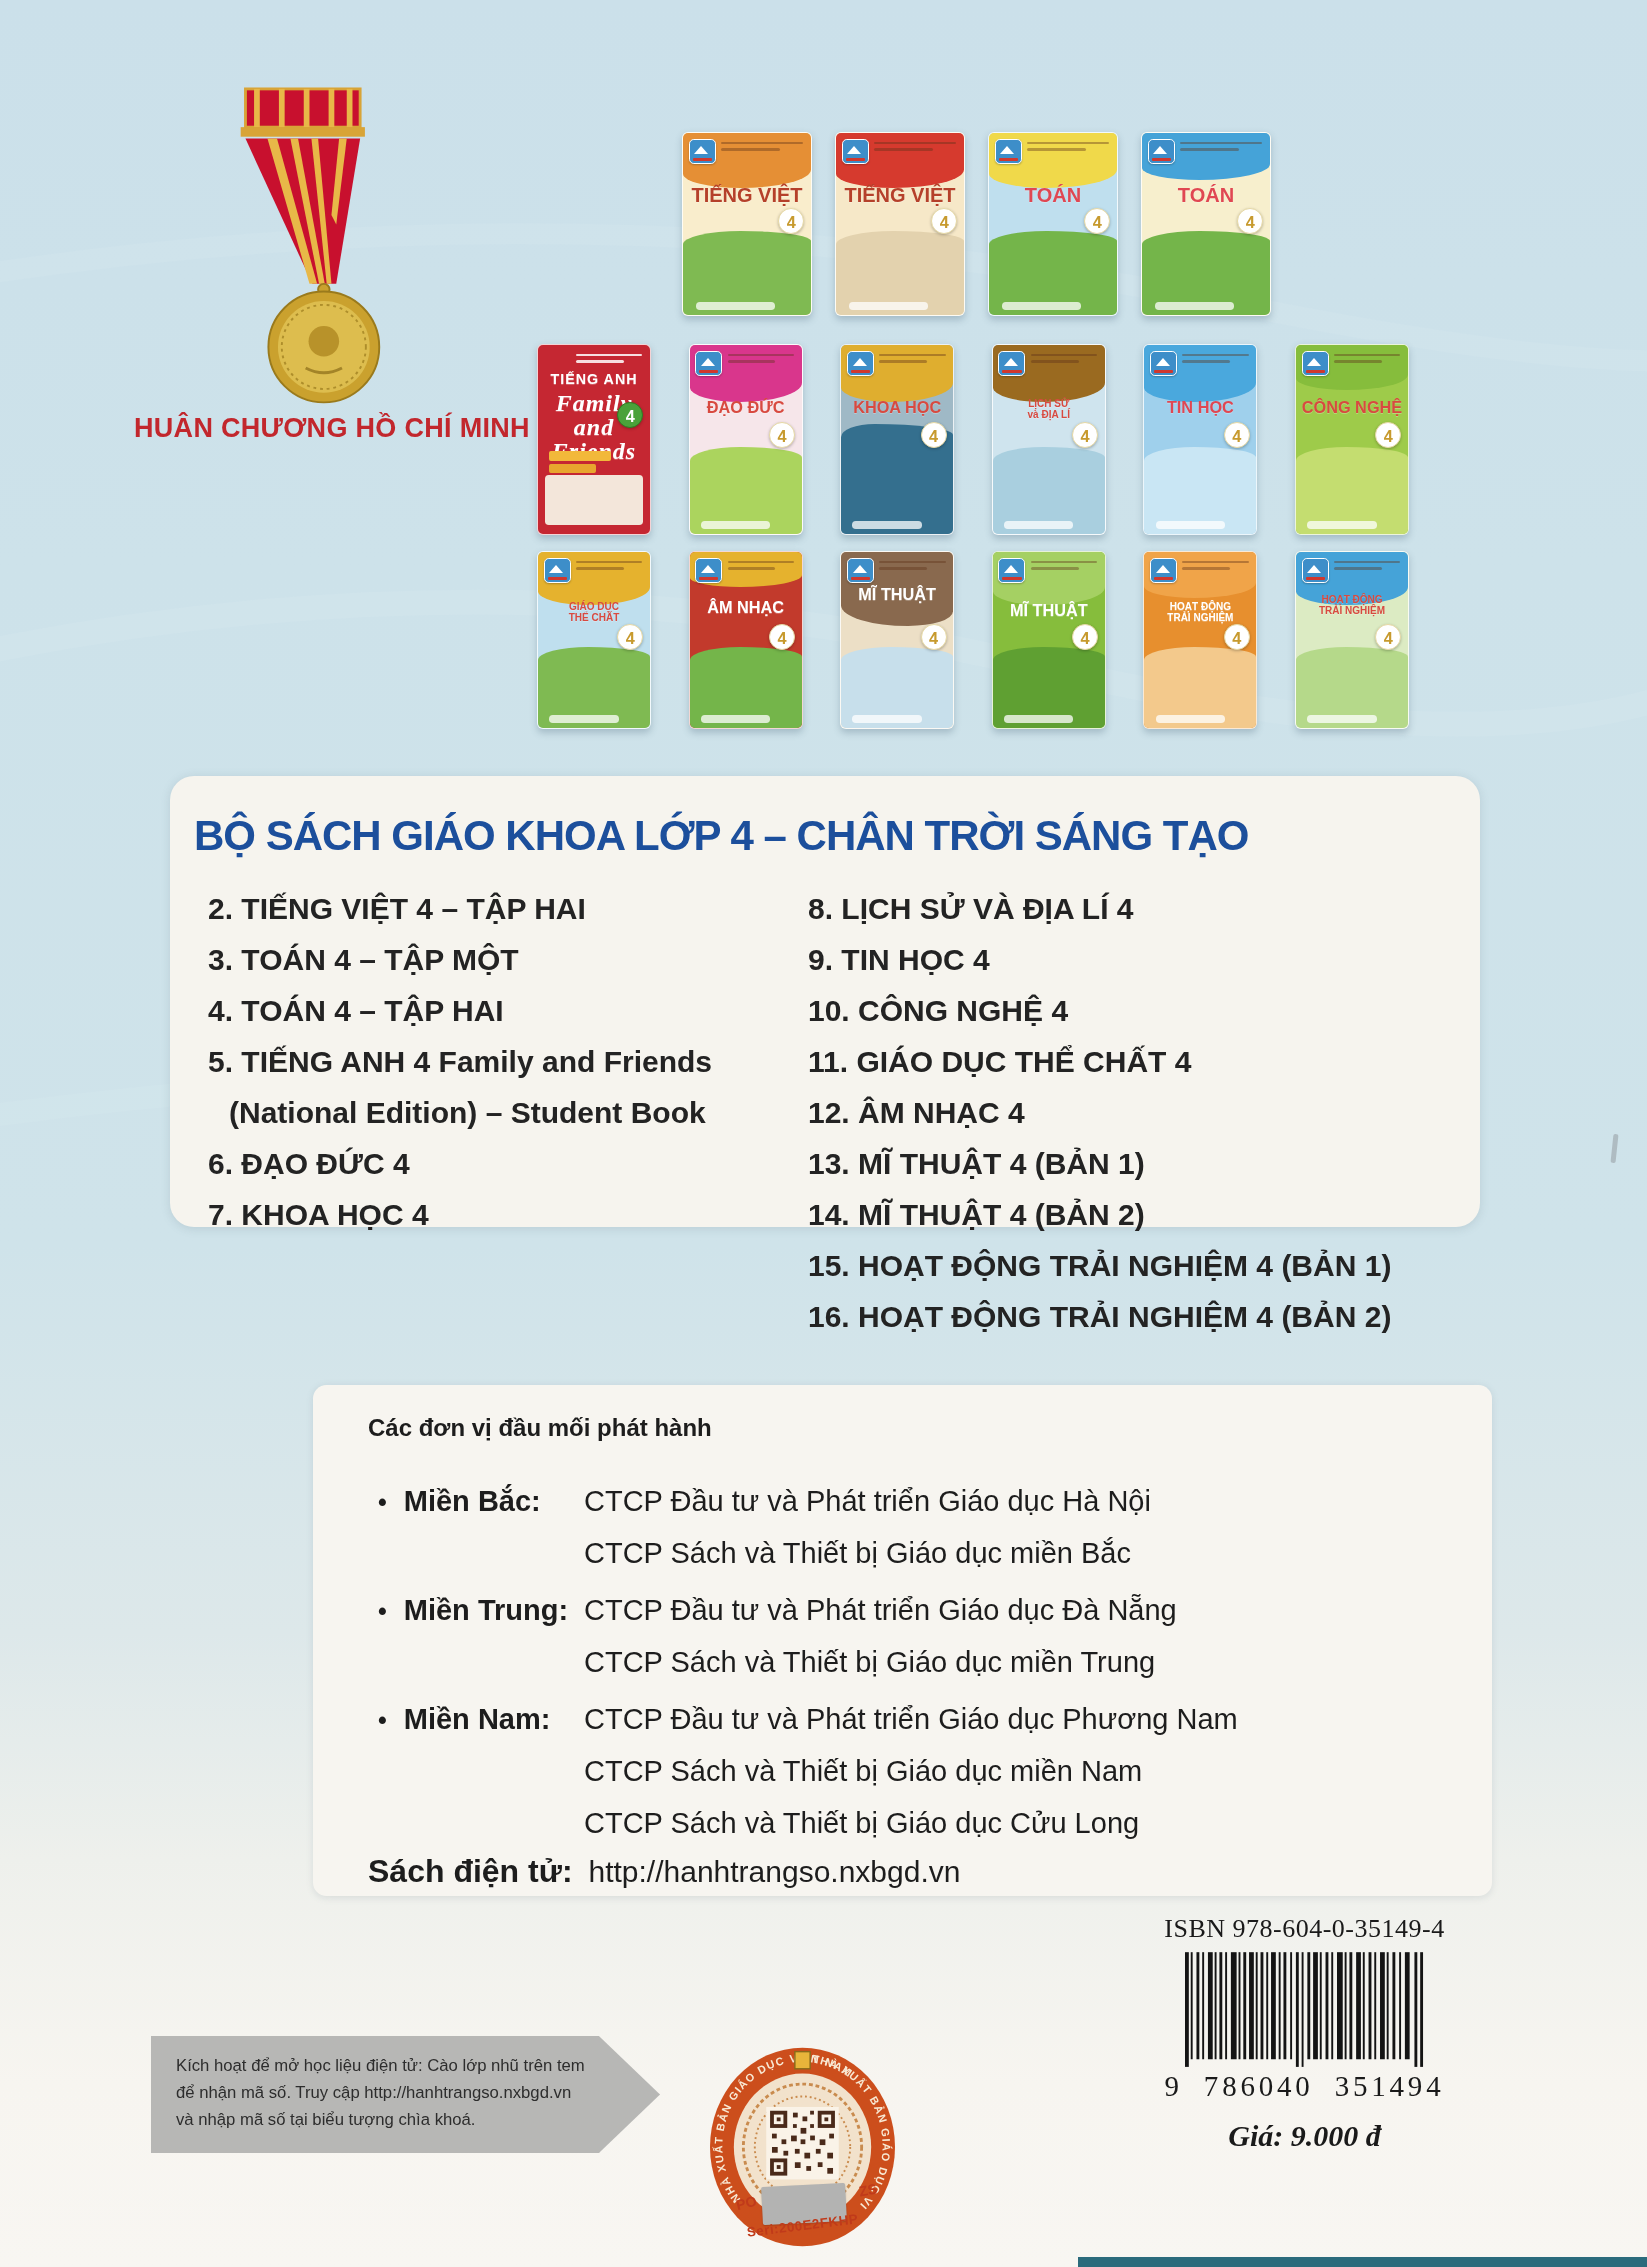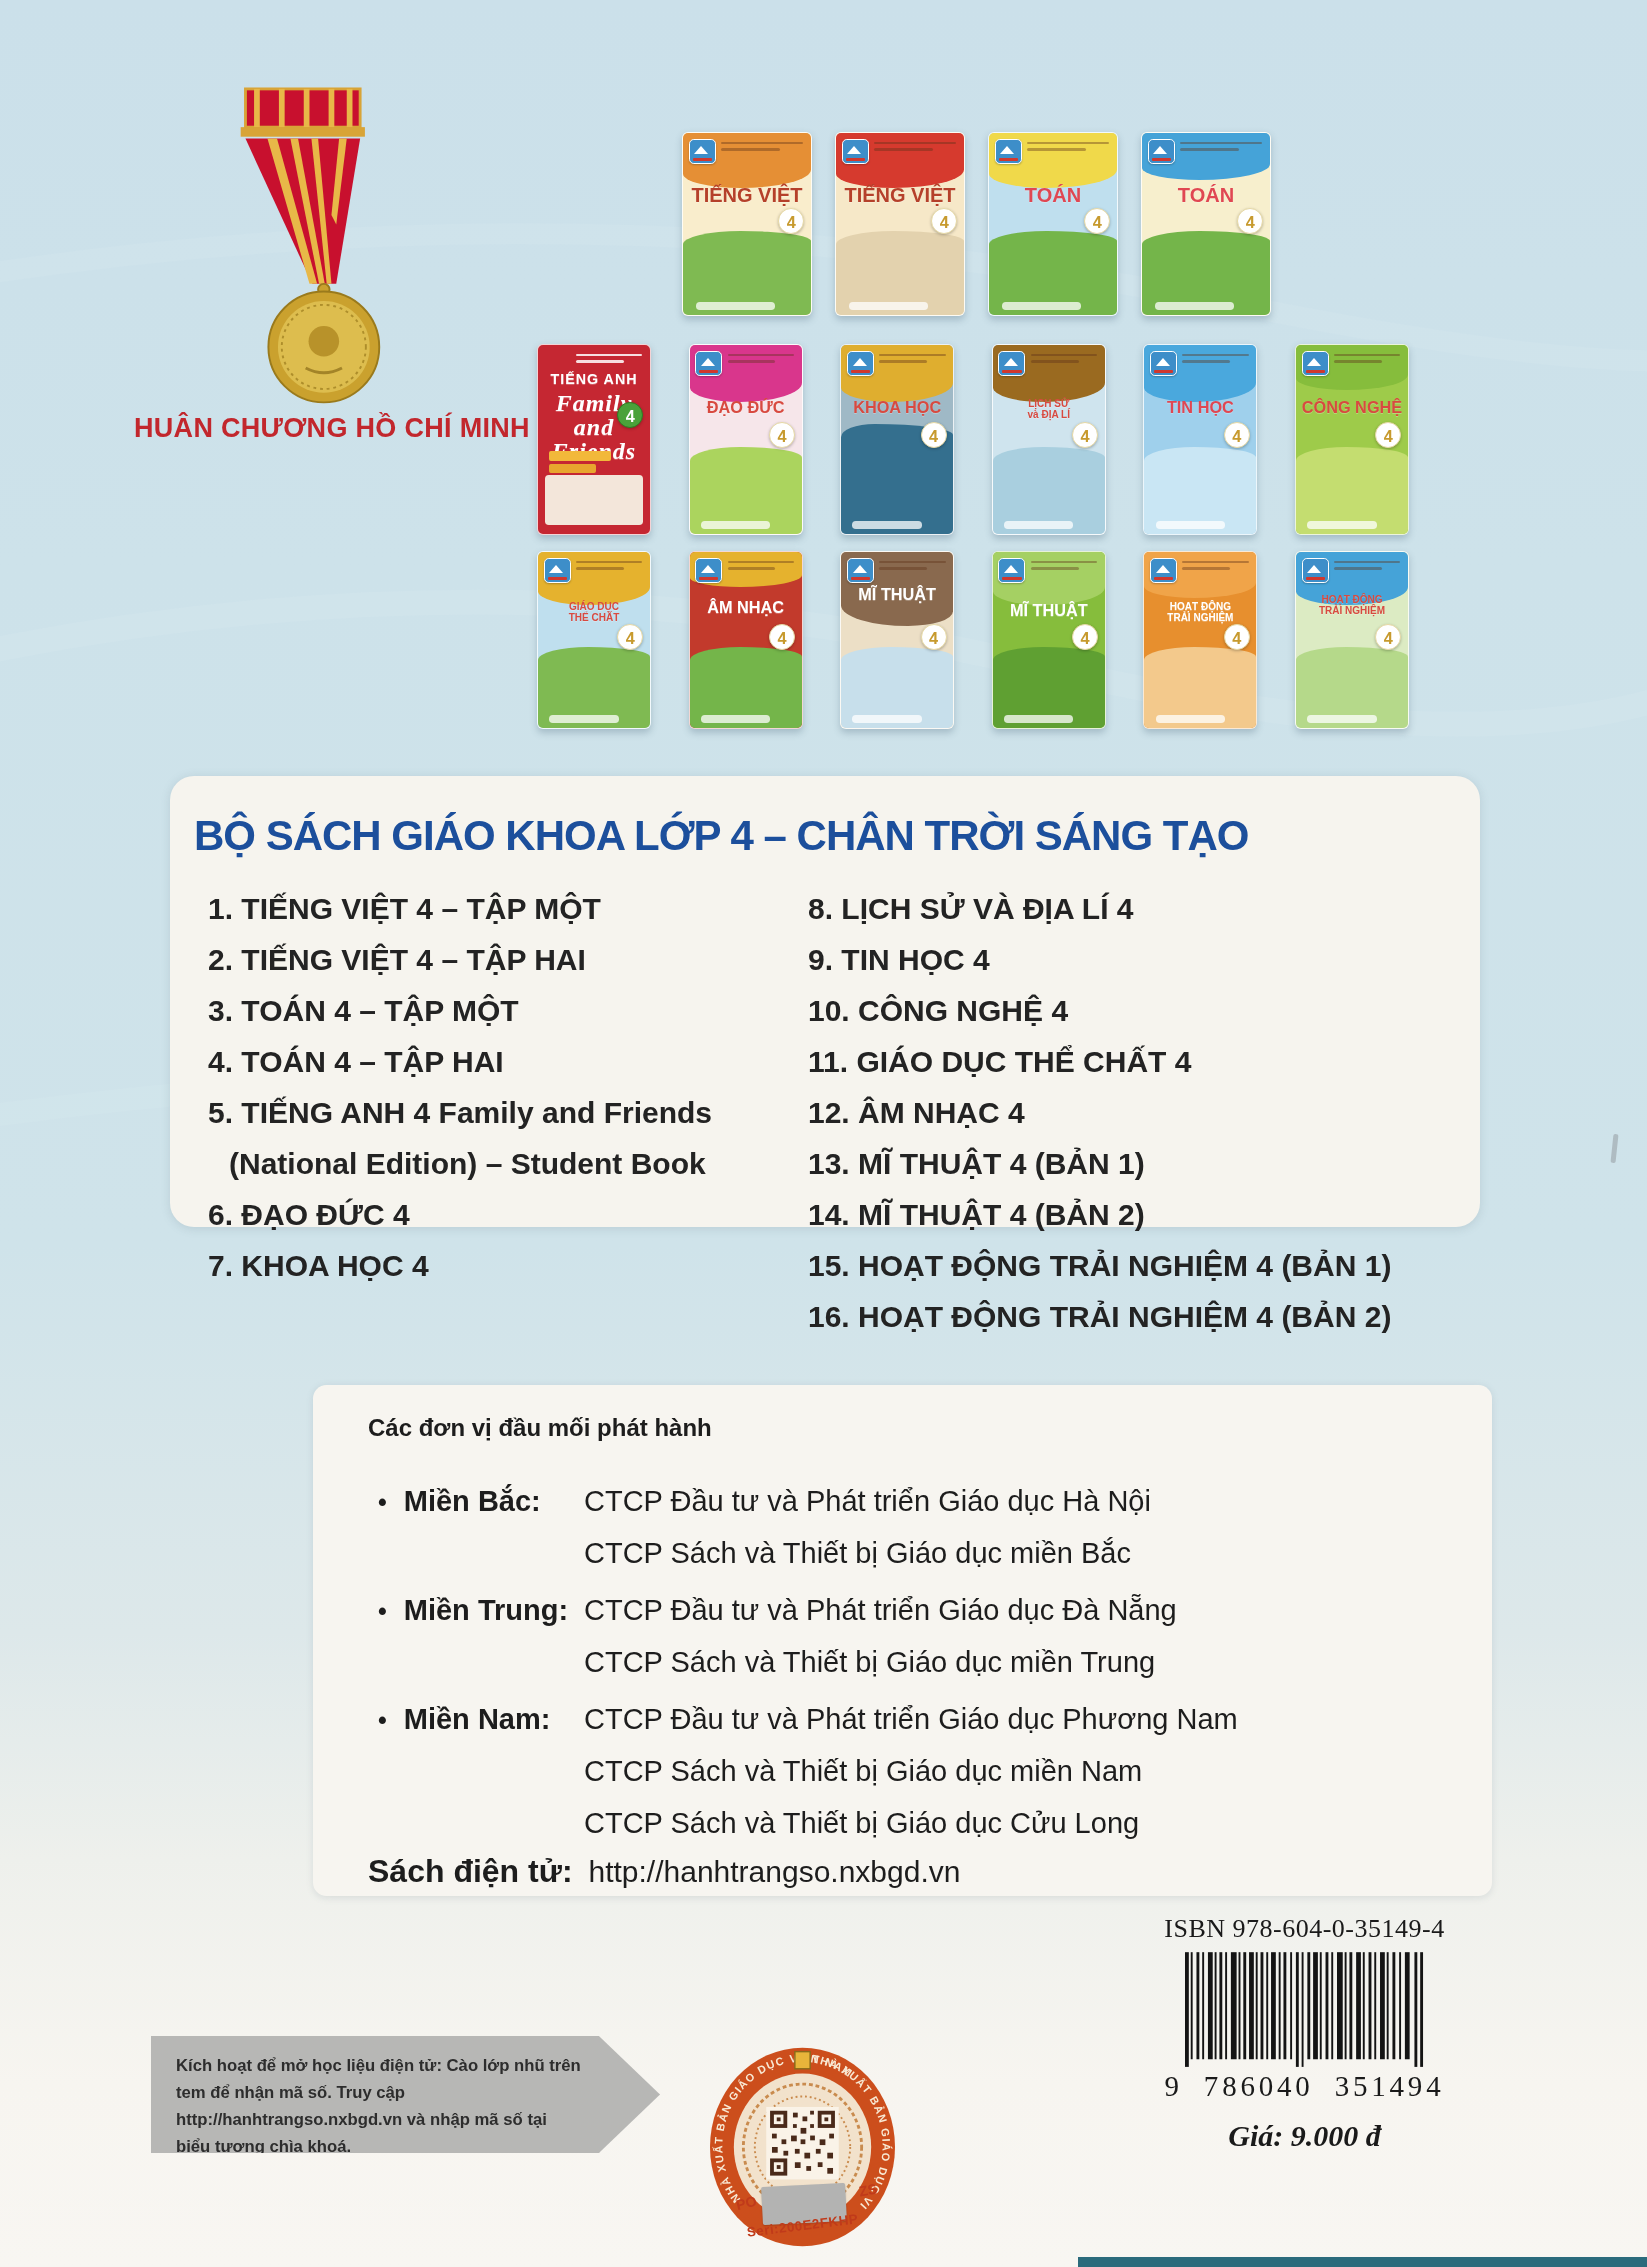--- a/index.html
+++ b/index.html
@@ -108,21 +108,21 @@
   .barcode{display:block;margin:7.6px auto 0 auto}
   .isbn-digits{display:flex;justify-content:center;gap:21px;font-size:29px;margin-top:1.9px;letter-spacing:3.8px}
   .price{margin-top:15.3px;font-size:30px;font-weight:bold;font-style:italic}
 
   
   .banner{position:absolute;left:151px;top:2036px;width:509px;height:117px;background:#b7b7b5;
     -webkit-clip-path:polygon(0 0,88% 0,100% 50%,88% 100%,0 100%);
     clip-path:polygon(0 0,88% 0,100% 50%,88% 100%,0 100%);
     box-shadow:0 1.9px 3.8px rgba(0,0,0,.15)}
   .banner-text{padding:16.3px 75px 15.3px 25px;font-size:16.7px;line-height:1.62;
-    font-weight:700;color:#2d2d2d}
+    font-weight:400;color:#2d2d2d}
 
   
   .stamp{position:absolute;left:707px;top:2044px;width:191px;height:206px}
   .stamp svg{position:absolute;inset:0}
   .ring-text{font-size:11.5px;font-weight:bold;fill:#f8e9d4;letter-spacing:1.4px;
     font-family:"Liberation Sans","DejaVu Sans",sans-serif}
   .scratch{position:absolute;left:55px;top:141px;width:84px;height:38px;background:#b3b3b2;
     transform:rotate(-3deg);border-radius:1.9px;box-shadow:0 1px 1.9px rgba(0,0,0,.2)}
   .stamp-code{position:absolute;color:#c03a1a;font-weight:bold;font-size:14.3px}
   .code-left{left:29px;top:151px;transform:rotate(-14deg)}
@@ -354,21 +354,20 @@
       </div>
       <span class="b-badge">4</span>
       <div class="b-scene"></div>
       <span class="b-foot"></span>
     </div>
   </div>
 
   <div class="listbox">
     <div class="list-title">BỘ SÁCH GIÁO KHOA LỚP 4 – CHÂN TRỜI SÁNG TẠO</div>
     <div class="col col-left">
-      <div class="li">1. TIẾNG VIỆT 4 – TẬP MỘT</div>
       <div class="li">2. TIẾNG VIỆT 4 – TẬP HAI</div>
       <div class="li">3. TOÁN 4 – TẬP MỘT</div>
       <div class="li">4. TOÁN 4 – TẬP HAI</div>
       <div class="li">5. TIẾNG ANH 4 Family and Friends</div>
       <div class="li cont">(National Edition) – Student Book</div>
       <div class="li">6. ĐẠO ĐỨC 4</div>
       <div class="li">7. KHOA HỌC 4</div>
     </div>
     <div class="col col-right">
       <div class="li">8. LỊCH SỬ VÀ ĐỊA LÍ 4</div>

